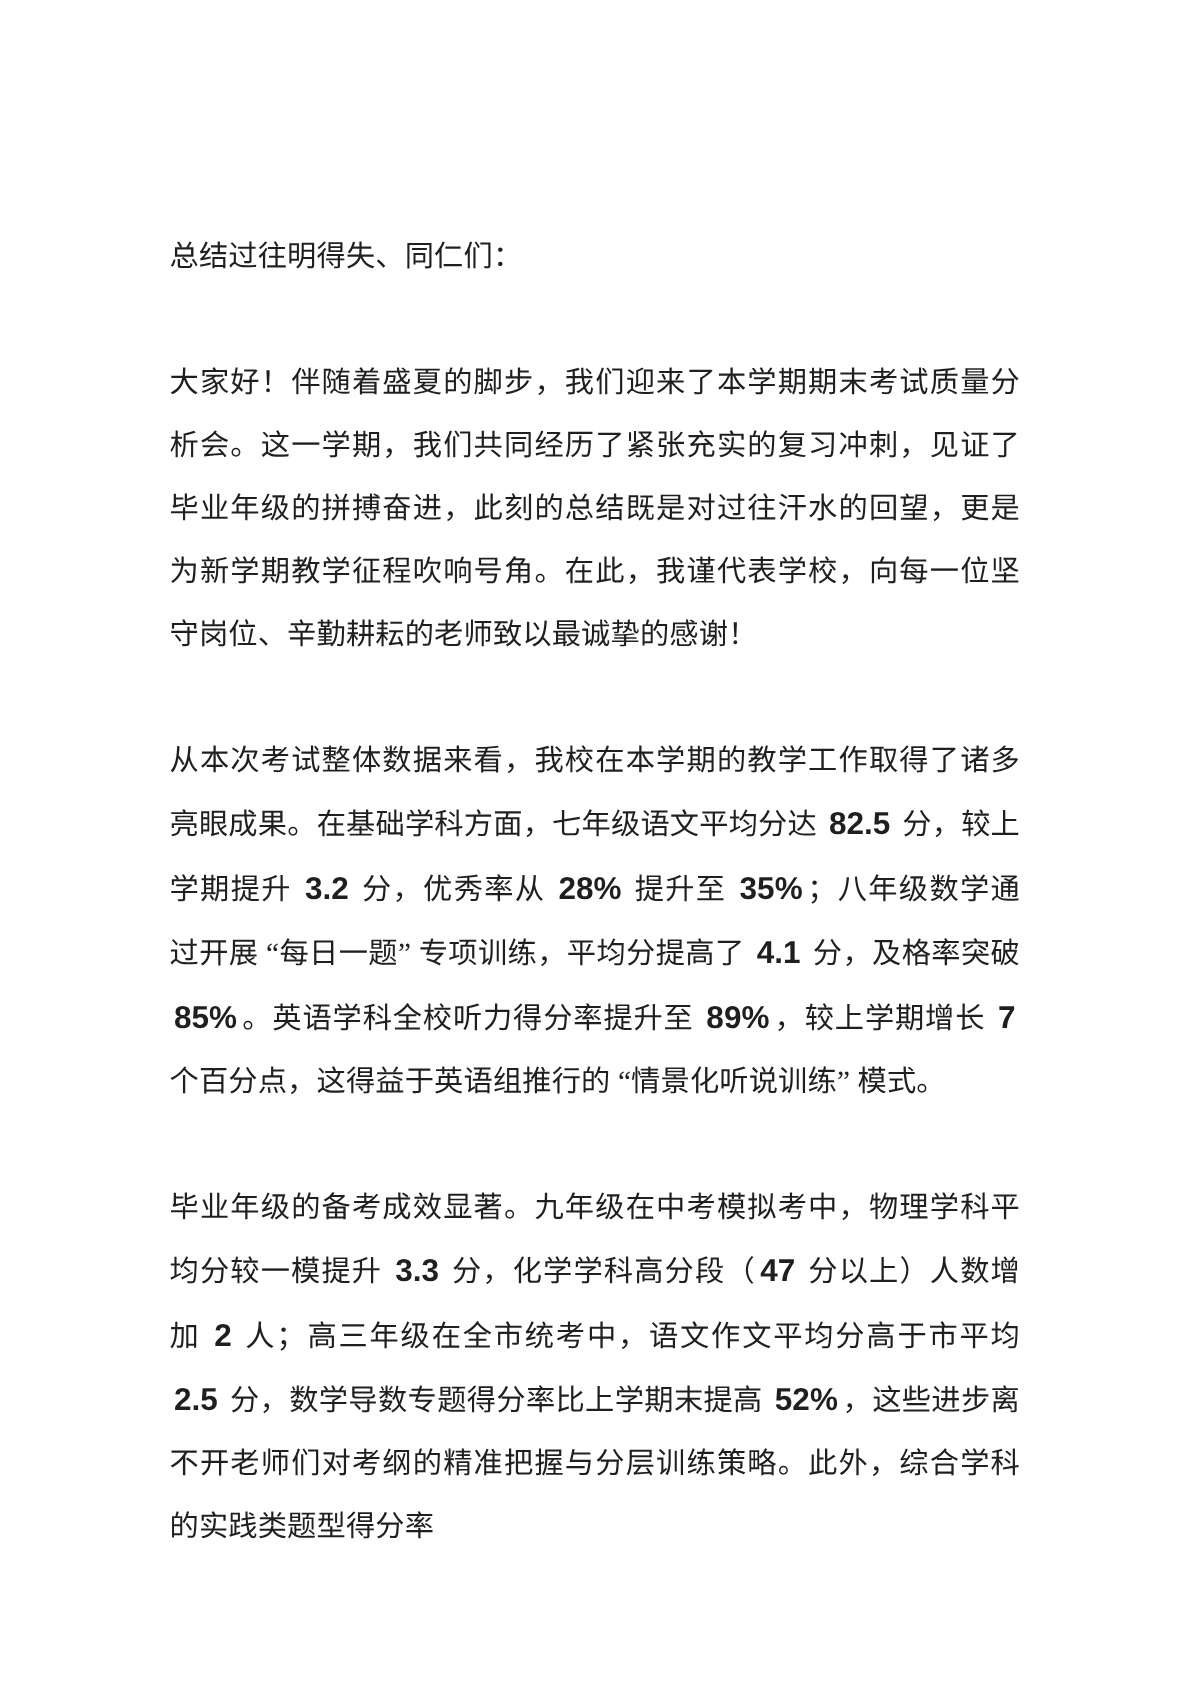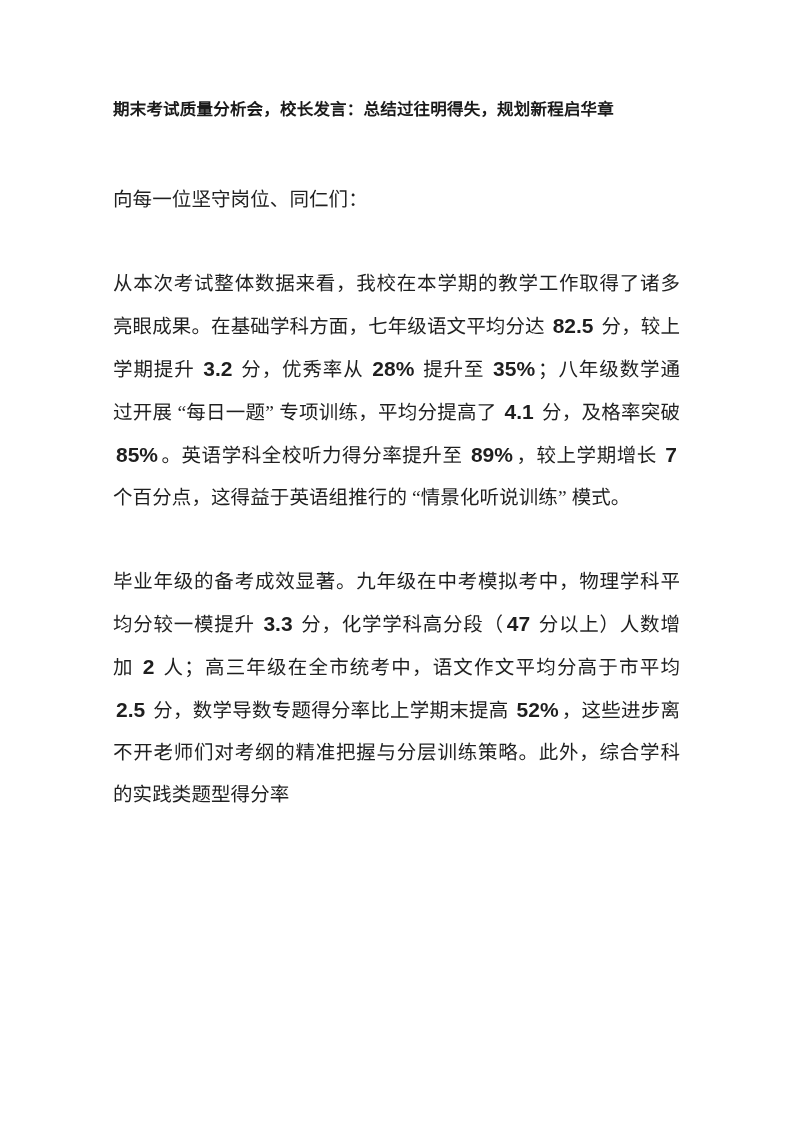--- a/index.html
+++ b/index.html
@@ -60,25 +60,25 @@
     letter-spacing: 0;
     padding: 0 3px;
   }
 </style>
 </head>
 <body>
 
 <div class="page">
   <div class="content">
 
-    <h1 class="doc-title">期末考试质量分析会，校长发言：总结过往明得失，规划新程启华章</h1>
 
     <div class="spacer-after-title"></div>
 
-    <p class="para short">向每一位坚守岗位、同仁们：</p>
+    <p class="para short">总结过往明得失、同仁们：</p>
 
+    <p class="para">大家好！伴随着盛夏的脚步，我们迎来了本学期期末考试质量分析会。这一学期，我们共同经历了紧张充实的复习冲刺，见证了毕业年级的拼搏奋进，此刻的总结既是对过往汗水的回望，更是为新学期教学征程吹响号角。在此，我谨代表学校，向每一位坚守岗位、辛勤耕耘的老师致以最诚挚的感谢！</p>
 
     <p class="para">从本次考试整体数据来看，我校在本学期的教学工作取得了诸多亮眼成果。在基础学科方面，七年级语文平均分达 <span class="num">82.5</span> 分，较上学期提升 <span class="num">3.2</span> 分，优秀率从 <span class="num">28%</span> 提升至 <span class="num">35%</span>；八年级数学通过开展 “每日一题” 专项训练，平均分提高了 <span class="num">4.1</span> 分，及格率突破 <span class="num">85%</span>。英语学科全校听力得分率提升至 <span class="num">89%</span>，较上学期增长 <span class="num">7</span> 个百分点，这得益于英语组推行的 “情景化听说训练” 模式。</p>
 
     <p class="para">毕业年级的备考成效显著。九年级在中考模拟考中，物理学科平均分较一模提升 <span class="num">3.3</span> 分，化学学科高分段（<span class="num">47</span> 分以上）人数增加 <span class="num">2</span> 人；高三年级在全市统考中，语文作文平均分高于市平均 <span class="num">2.5</span> 分，数学导数专题得分率比上学期末提高 <span class="num">52%</span>，这些进步离不开老师们对考纲的精准把握与分层训练策略。此外，综合学科的实践类题型得分率</p>
 
   </div>
 </div>
 
 </body></html>

